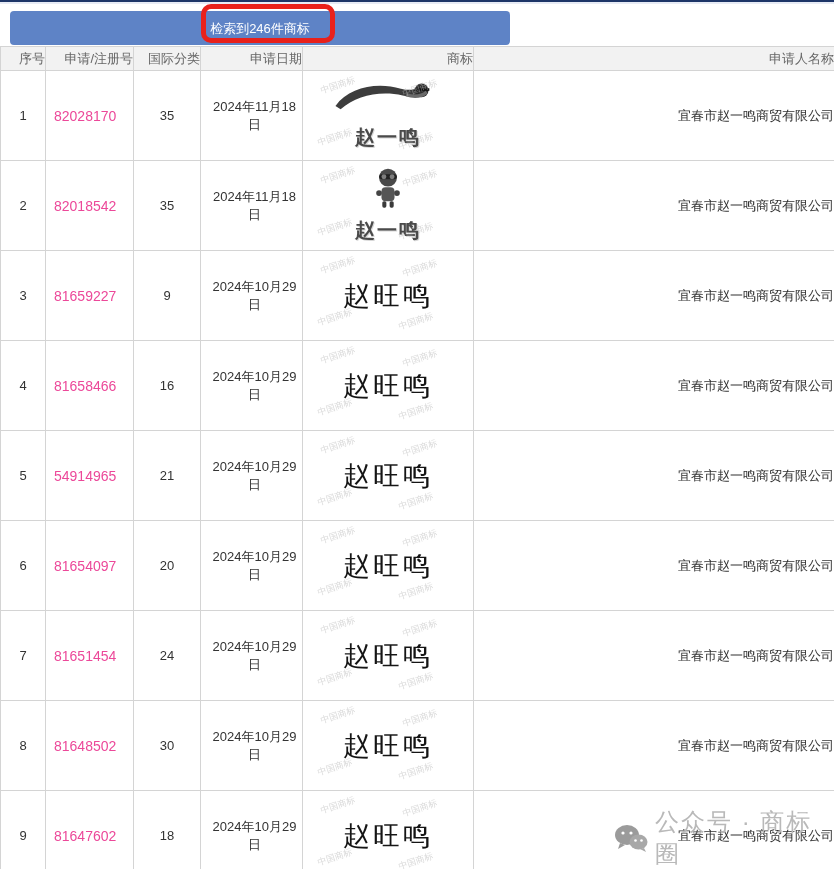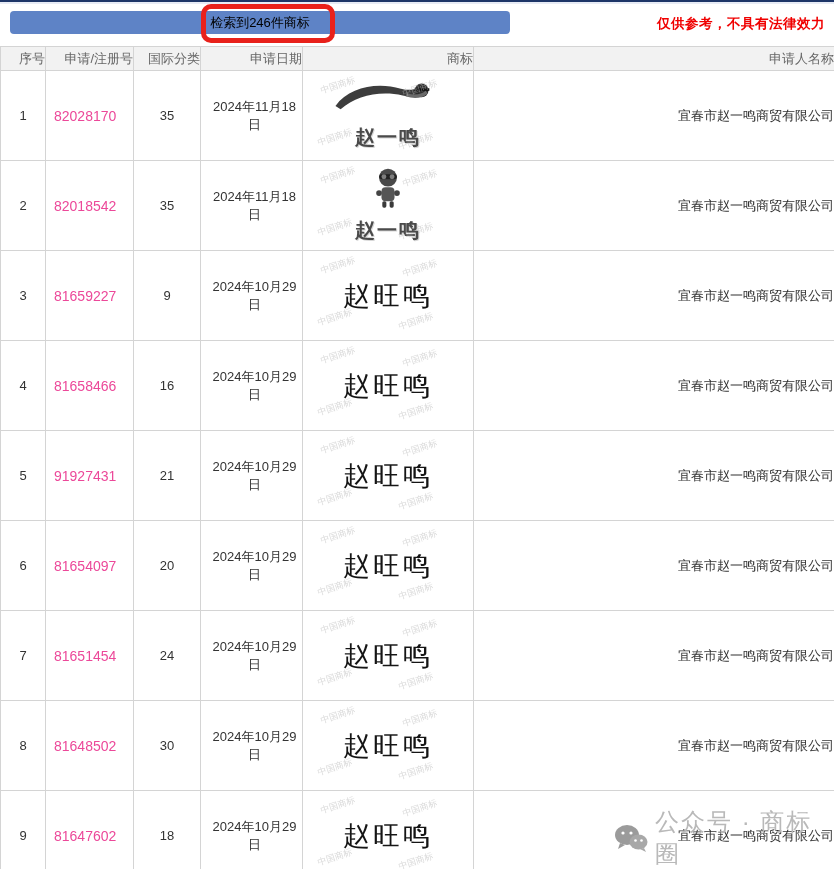--- a/index.html
+++ b/index.html
@@ -6,23 +6,23 @@
   body { background:#fff; }
   .page {
     position:relative; width:834px; height:869px; overflow:hidden;
     background:#fff; font-family:"Liberation Sans","DejaVu Sans",sans-serif;
   }
   .topbar {
     position:absolute; top:0; left:0; width:834px; height:4px;
     background:#1d3567; border-bottom:2px solid #e7ebf5;
   }
   .result-button {
-    position:absolute; left:10px; top:11px; width:500px; height:23px;
+    position:absolute; left:10px; top:11px; width:500px; height:34px;
     background:#5e83c6; border:none; border-radius:4px;
-    color:#000000; font-size:13px; line-height:23px; text-align:center;
+    color:#ffffff; font-size:13px; line-height:23px; text-align:center;
     cursor:pointer; font-family:inherit;
   }
   .annotation-box {
     position:absolute; left:201px; top:4px; width:134px; height:39px;
     border:5px solid #e8211b; border-radius:10px; z-index:5;
     pointer-events:none; background:transparent;
   }
   .disclaimer {
     position:absolute; right:9px; top:15px;
     color:#f00000; font-weight:bold; font-size:13.5px; letter-spacing:0.5px;
@@ -70,21 +70,20 @@
 <body>
 
 <div class="page">
 
   <div class="topbar"></div>
 
   <button class="result-button">检索到246件商标</button>
 
   <div class="annotation-box"></div>
 
-  <div class="disclaimer">仅供参考，不具有法律效力</div>
 
   <table class="results">
     <colgroup>
       <col style="width:45px">
         <col style="width:88px">
         <col style="width:67px">
       <col style="width:102px">
         <col style="width:171px">
         <col style="width:361px">
     </colgroup>
@@ -175,21 +174,21 @@
               <span class="cell-wm" style="left: 58%; top: 12%;">中国商标</span>
               <span class="cell-wm" style="left: 8%; top: 68%;">中国商标</span>
               <span class="cell-wm" style="left: 56%; top: 72%;">中国商标</span>
               <span class="mark-text-big">赵旺鸣</span>
             </div>
           </td>
           <td class="td-applicant">宜春市赵一鸣商贸有限公司</td>
         </tr>
         <tr>
           <td class="td-seq">5</td>
-          <td class="td-no"><a class="app-link" href="#">91927431</a></td>
+          <td class="td-no"><a class="app-link" href="#">54914965</a></td>
           <td class="td-class">21</td>
           <td class="td-date">2024年10月29日</td>
           <td class="td-mark">
             <div class="mark-wrap">
               <span class="cell-wm" style="left: 10%; top: 8%;">中国商标</span>
               <span class="cell-wm" style="left: 58%; top: 12%;">中国商标</span>
               <span class="cell-wm" style="left: 8%; top: 68%;">中国商标</span>
               <span class="cell-wm" style="left: 56%; top: 72%;">中国商标</span>
               <span class="mark-text-big">赵旺鸣</span>
             </div>

